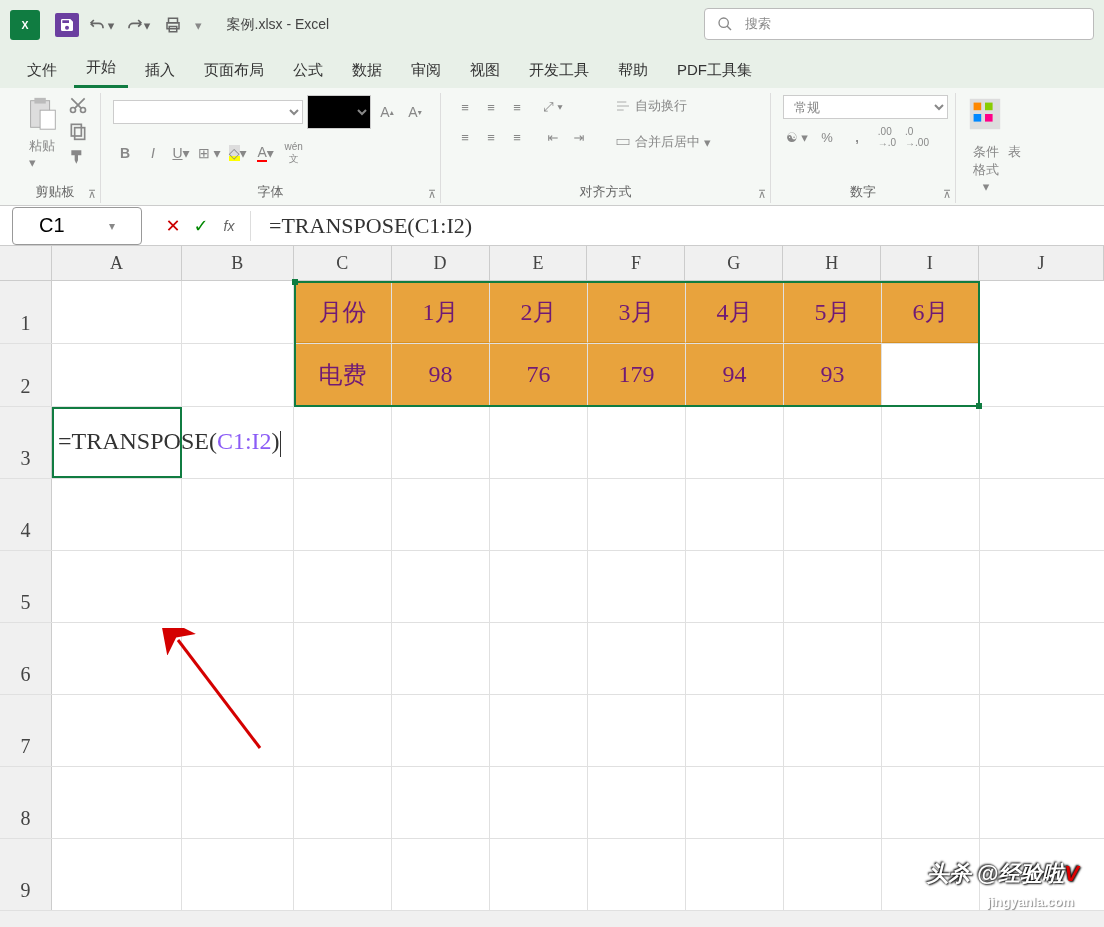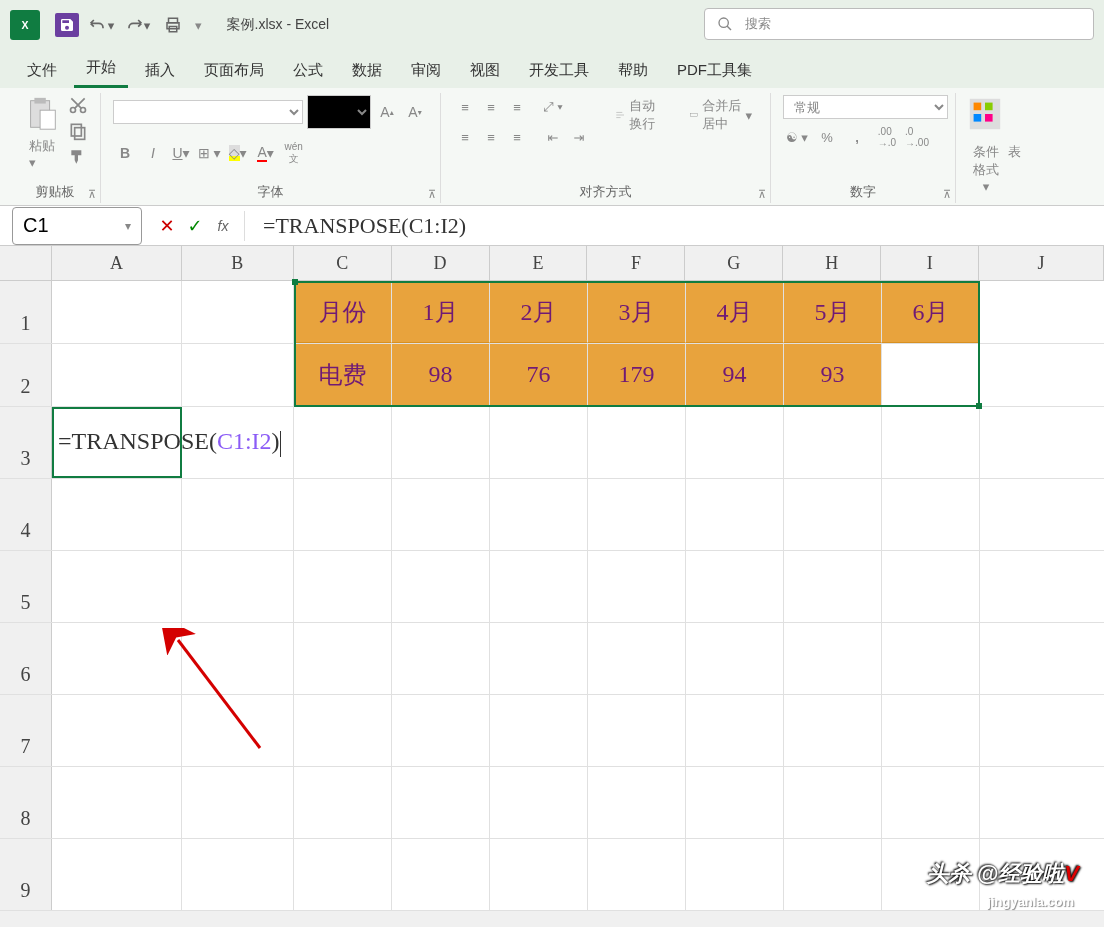--- a/index.html
+++ b/index.html
@@ -48,21 +48,21 @@
 .number-group { width: 185px; }
 .number-select { width: 165px; height: 24px; border: 1px solid #ccc; background: white; color: #888; padding: 0 6px; font-size: 13px; }
 .num-btn { width: 28px; height: 24px; display: flex; align-items: center; justify-content: center; color: #888; }
 
 .cond-group { width: 60px; }
 .cond-icon { width: 38px; height: 38px; }
 .cond-label { text-align: center; font-size: 13px; color: #888; margin-top: 4px; }
 
 
 .formula-bar { display: flex; height: 40px; background: white; border-bottom: 1px solid #ccc; align-items: center; }
-.name-box { width: 130px; height: 38px; border: 1px solid #999; border-radius: 4px; margin: 0 4px 0 12px; display: flex; align-items: center; padding: 0 10px; font-size: 20px; justify-content: space-between; }
+.name-box { width: 130px; height: 38px; border: 1px solid #999; border-radius: 4px; margin: 0 10px 0 12px; display: flex; align-items: center; padding: 0 26px; font-size: 20px; justify-content: space-between; }
 .name-box span:last-child { color: #888; font-size: 12px; }
 .fx-btns { display: flex; gap: 2px; padding: 0 8px; border-right: 1px solid #ddd; align-items: center; height: 30px; }
 .fx-btn { width: 26px; height: 26px; display: flex; align-items: center; justify-content: center; font-size: 18px; }
 .fx-cancel { color: #c00; }
 .fx-enter { color: #080; }
 .fx-label { font-style: italic; color: #666; font-size: 14px; }
 .formula-input { flex: 1; padding: 0 18px; font-size: 22px; color: #333; font-family: "Times New Roman", serif; }
 
 
 .grid-area { position: relative; background: white; }
@@ -236,21 +236,21 @@
           <div class="align-btn" style="margin-left:10px">⤢ ▾</div>
         </div>
         <div class="align-row">
           <div class="align-btn">≡</div>
           <div class="align-btn">≡</div>
           <div class="align-btn">≡</div>
           <div class="align-btn" style="margin-left:10px">⇤</div>
           <div class="align-btn">⇥</div>
         </div>
       </div>
-      <div style="display:flex;flex-direction:row;gap:14px;margin-left:12px">
+      <div style="display:flex;flex-direction:column;gap:14px;margin-left:12px">
         <div class="wrap-btn">
           <svg width="16" height="16" viewBox="0 0 24 24" fill="none" stroke="#888">
               <path d="M3 6h14M3 12h18M3 18h10"></path>
             </svg>
           <span>自动换行</span>
         </div>
         <div class="wrap-btn">
           <svg width="16" height="16" viewBox="0 0 24 24" fill="none" stroke="#888">
               <rect x="3" y="8" width="18" height="8"></rect>
             </svg>

